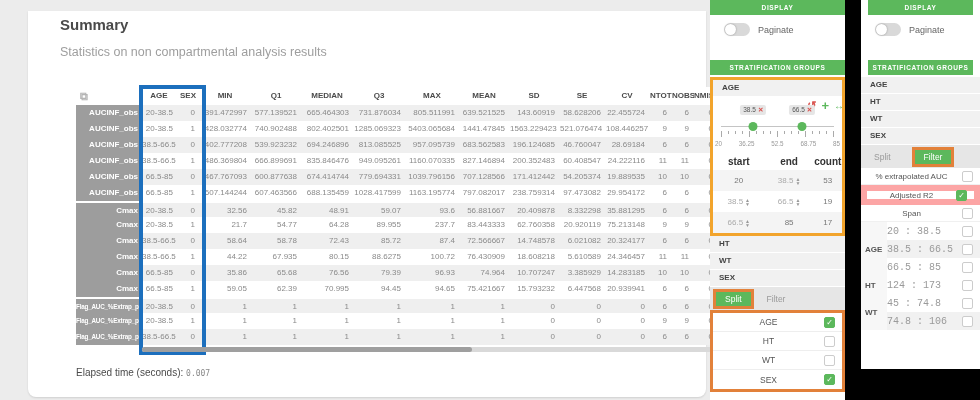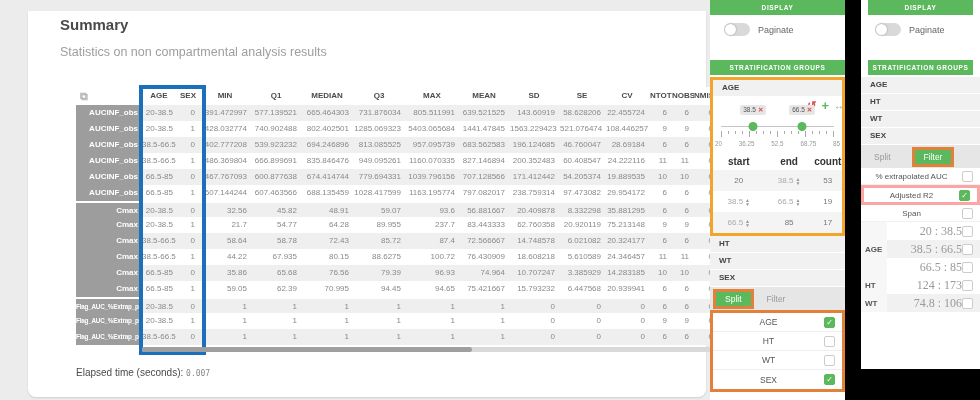--- a/index.html
+++ b/index.html
@@ -92,28 +92,28 @@
   .chk-row { display:flex; align-items:center; height:19px; background:#fff; border-bottom:1px solid #eee; cursor:pointer; }
   .chk-row:last-child { border-bottom:none; }
   .chk-label { flex:1; text-align:center; font-size:8.5px; color:#555; }
   .cb { width:11px; height:11px; border:1px solid #ccc; border-radius:2px; background:#fff; margin-right:7px;
         font-size:8px; line-height:9px; text-align:center; color:#fff; cursor:pointer; }
   .cb.checked { background:#5cb85c; border-color:#5cb85c; }
 
   
   .f-row { display:flex; align-items:center; height:17px; background:#fff; border-bottom:1px solid #f0f0f0; cursor:pointer; }
   .f-label { flex:1; text-align:center; font-size:8px; color:#555; }
-  .f-row.hl { border:3px solid #fca5a5; height:20px; }
+  .f-row.hl { border:6px solid #fca5a5; height:20px; }
   .grp { display:flex; }
   .grp-label { width:26px; font-size:8px; font-weight:bold; color:#555; display:flex; align-items:center;
                padding-left:4px; background:#f7f7f7; }
   .grp-rows { flex:1; }
   .g-row { display:flex; align-items:center; height:18px; cursor:pointer; }
   .g-row.odd { background:#f1f1f1; }
-  .g-val { flex:1; text-align:right; font-family:Liberation Serif, serif; font-size:12px; color:#9a9a9a; }
+  .g-val { flex:1; text-align:left; font-family:Liberation Mono, monospace; font-size:10px; color:#9a9a9a; }
 </style>
 </head>
 <body>
 
 <div class="backdrop"></div>
 
 <div class="card">
   <div class="page-title">Summary</div>
   <div class="subtitle">Statistics on non compartmental analysis results</div>
   <div class="tbl" id="stats-table">
@@ -595,20 +595,24 @@
         <div class="grp-rows">
           <div class="g-row">
             <div class="g-val">124 : 173</div>
             <div class="cb"></div>
           </div>
         </div>
       </div>
       <div class="grp">
         <div class="grp-label">WT</div>
         <div class="grp-rows">
+          <div class="g-row">
+            <div class="g-val">45 : 74.8</div>
+            <div class="cb"></div>
+          </div>
           <div class="g-row odd">
             <div class="g-val">74.8 : 106</div>
             <div class="cb"></div>
           </div>
         </div>
       </div>
     </div>
 </div>
 
 </body></html>

